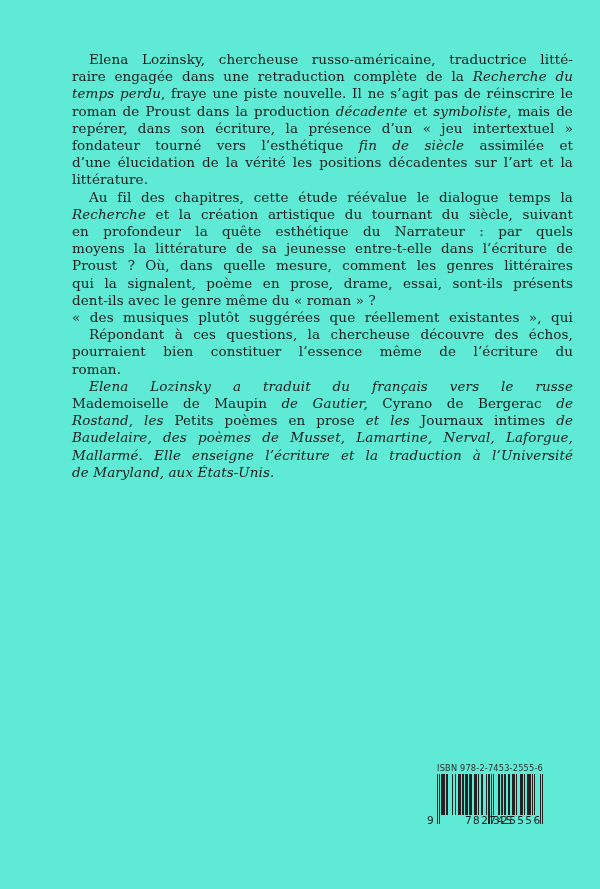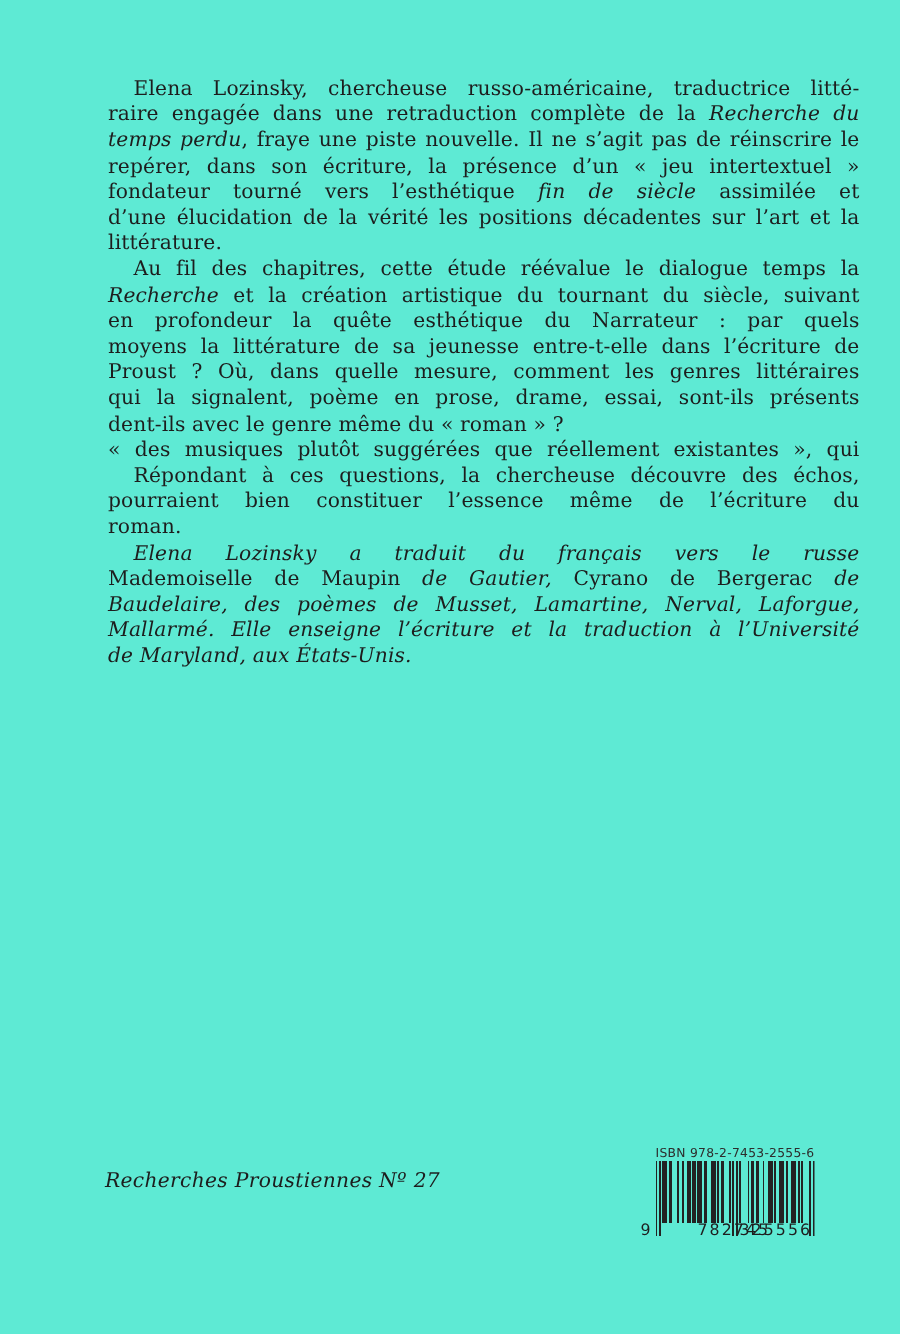--- a/index.html
+++ b/index.html
@@ -72,20 +72,21 @@
 </style>
 </head>
 <body>
 
 <div class="page">
   <div id="cover-text">
       <div class="para">
         <div class="line indent"><span>Elena Lozinsky, chercheuse russo-américaine, traductrice litté-</span></div>
         <div class="line"><span>raire engagée dans une retraduction complète de la </span><span class="it">Recherche du</span></div>
         <div class="line"><span class="it">temps perdu</span><span>, fraye une piste nouvelle. Il ne s’agit pas de réinscrire le</span></div>
+        <div class="line"><span>roman de Proust dans la production </span><span class="it">décadente</span><span> et </span><span class="it">symboliste</span><span>, mais de</span></div>
         <div class="line"><span>repérer, dans son écriture, la présence d’un « jeu intertextuel »</span></div>
         <div class="line"><span>fondateur tourné vers l’esthétique </span><span class="it">fin de siècle</span><span> assimilée et</span></div>
         <div class="line"><span>d’une élucidation de la vérité les positions décadentes sur l’art et la</span></div>
         <div class="line last"><span>littérature.</span></div>
       </div>
       <div class="para">
         <div class="line indent"><span>Au fil des chapitres, cette étude réévalue le dialogue temps la</span></div>
         <div class="line"><span class="it">Recherche</span><span> et la création artistique du tournant du siècle, suivant</span></div>
         <div class="line"><span>en profondeur la quête esthétique du Narrateur : par quels</span></div>
         <div class="line"><span>moyens la littérature de sa jeunesse entre-t-elle dans l’écriture de</span></div>
@@ -95,27 +96,27 @@
       </div>
       <div class="para">
         <div class="line"><span>« des musiques plutôt suggérées que réellement existantes », qui</span></div>
         <div class="line indent"><span>Répondant à ces questions, la chercheuse découvre des échos,</span></div>
         <div class="line"><span>pourraient bien constituer l’essence même de l’écriture du</span></div>
         <div class="line last"><span>roman.</span></div>
       </div>
       <div class="para">
         <div class="line indent"><span class="it">Elena Lozinsky a traduit du français vers le russe</span></div>
         <div class="line"><span>Mademoiselle de Maupin </span><span class="it">de Gautier,</span><span> Cyrano de Bergerac </span><span class="it">de</span></div>
+        <div class="line"><span class="it">Rostand, les </span><span>Petits poèmes en prose </span><span class="it">et les </span><span>Journaux intimes </span><span class="it">de</span></div>
         <div class="line"><span class="it">Baudelaire, des poèmes de Musset, Lamartine, Nerval, Laforgue,</span></div>
         <div class="line"><span class="it">Mallarmé. Elle enseigne l’écriture et la traduction à l’Université</span></div>
         <div class="line last"><span class="it">de Maryland, aux États-Unis.</span></div>
       </div>
     </div>
 
-  <div id="series">Recherches Proustiennes Nº 27</div>
 
   <div id="barcode">
     <div id="isbn-label">ISBN 978-2-7453-2555-6</div>
     <div id="barcode-bars"><svg width="106" height="50" shape-rendering="crispEdges">
           <rect x="0.00" y="0" width="1.18" height="50" fill="#232323"></rect>
           <rect x="2.23" y="0" width="1.18" height="50" fill="#232323"></rect>
           <rect x="4.46" y="0" width="1.18" height="41" fill="#232323"></rect>
           <rect x="5.58" y="0" width="1.18" height="41" fill="#232323"></rect>
           <rect x="6.69" y="0" width="1.18" height="41" fill="#232323"></rect>
           <rect x="8.93" y="0" width="1.18" height="41" fill="#232323"></rect>

